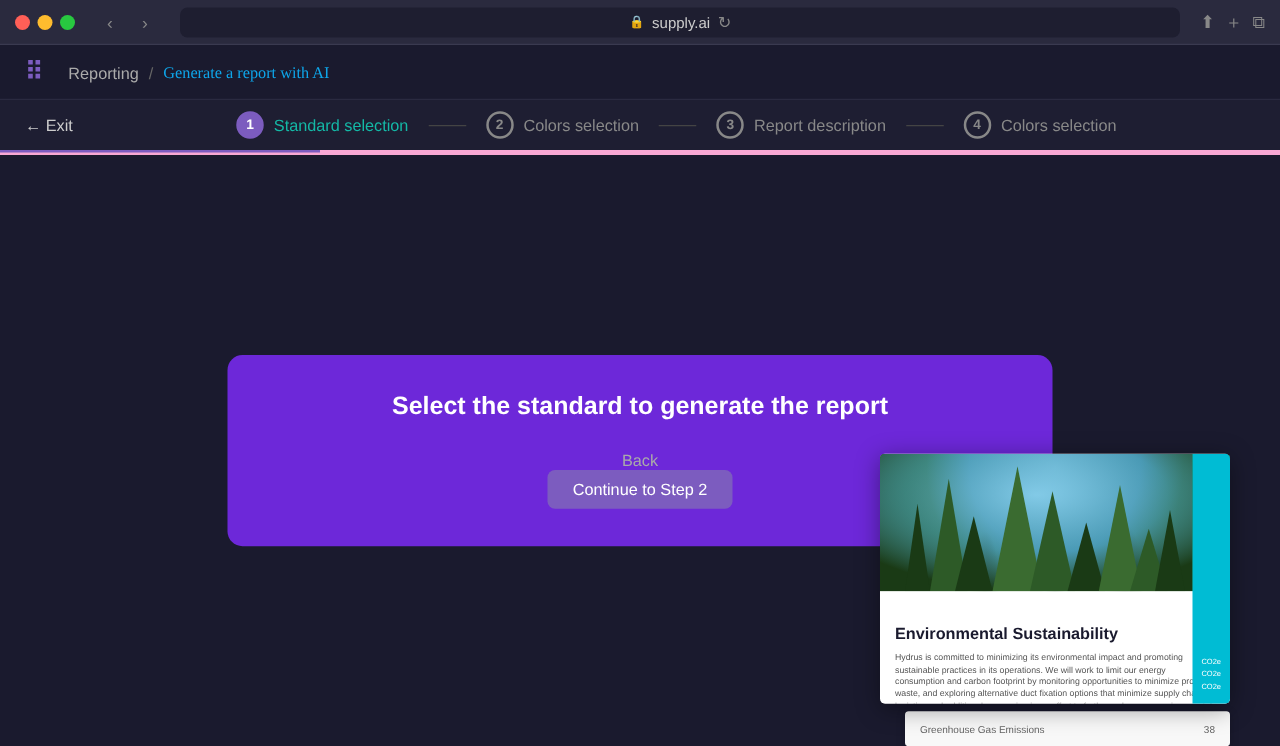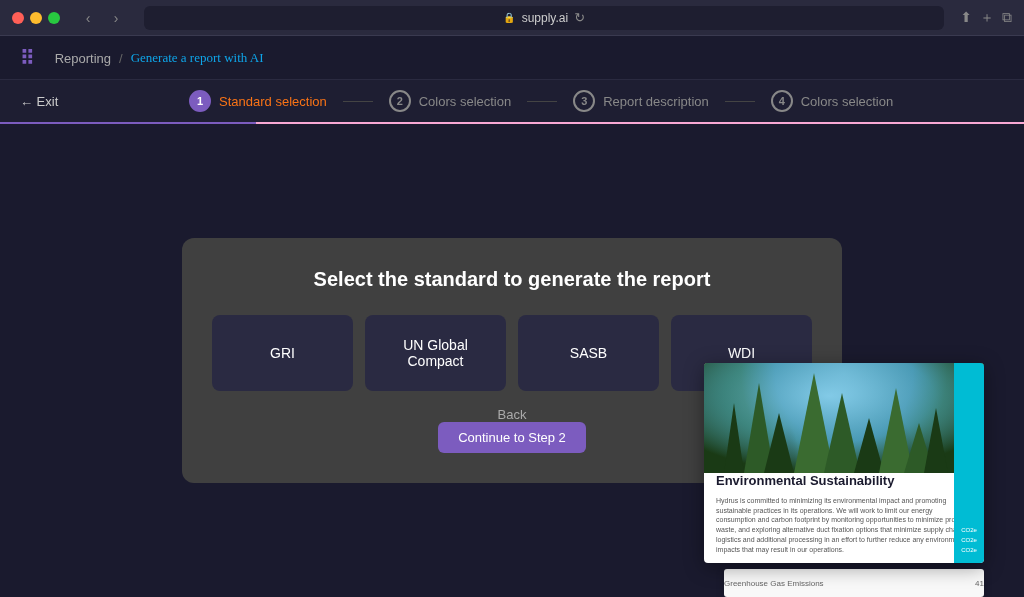--- a/index.html
+++ b/index.html
@@ -107,21 +107,21 @@
     .breadcrumb-current { color: #0ea5e9; font-family: Liberation Serif, serif; }
 
     
     .wizard-header {
       background: #1e1e32;
       height: 44px;
       display: flex;
       align-items: center;
       padding: 0 20px;
       gap: 20px;
-      border-bottom: 2px solid #f9a8d4;
+      border-bottom: 4px solid #f9a8d4;
       position: relative;
     }
     .wizard-header::after {
       content: '';
       position: absolute;
       bottom: -2px;
       left: 0;
       width: 25%;
       height: 2px;
       background: #7c5cbf;
@@ -160,40 +160,40 @@
       justify-content: center;
       font-size: 11px;
       font-weight: bold;
     }
     .wizard-step.active .step-circle {
       background: #7c5cbf;
       border-color: #7c5cbf;
       color: white;
     }
     .wizard-step.active .step-label {
-      color: #f97316;
+      color: #14b8a6;
     }
     .step-divider {
       width: 30px;
       height: 1px;
       background: #444;
     }
 
     
     .main-content {
       flex: 1;
       padding: 20px;
       display: flex;
       align-items: center;
       justify-content: center;
       position: relative;
     }
 
     .selection-card {
-      background: #404040;
+      background: #6d28d9;
       border-radius: 12px;
       padding: 30px;
       width: 660px;
       position: relative;
       z-index: 2;
     }
 
     .card-title {
       font-size: 20px;
       color: #fff;
@@ -299,21 +299,21 @@
       width: 100%;
       height: 100%;
       background: 
         radial-gradient(ellipse 20px 80px at 30% 100%, #1a2a10 0%, transparent 60%),
         radial-gradient(ellipse 15px 70px at 50% 100%, #0d1a08 0%, transparent 55%),
         radial-gradient(ellipse 25px 90px at 70% 100%, #1a2a10 0%, transparent 60%),
         radial-gradient(circle at 50% 10%, #87CEEB 0%, #4a9ab5 40%, #2d6b30 60%, #1a4a15 100%);
     }
 
     .doc-content-section {
-      padding: 0 12px;
+      padding: 26px 12px;
       height: 90px;
       overflow: hidden;
     }
 
     .doc-content-title {
       font-size: 13px;
       font-weight: 700;
       color: #1a1a2e;
       margin-bottom: 6px;
       line-height: 1.3;
@@ -350,21 +350,21 @@
     }
 
     .doc-page-third {
       width: 260px;
       height: 28px;
       background: #f8f8f8;
       margin-left: auto;
       border-radius: 3px;
       display: flex;
       align-items: center;
-      padding: 0 0;
+      padding: 0 12px;
       font-size: 8px;
       color: #666;
       justify-content: space-between;
       box-shadow: 0 2px 8px rgba(0,0,0,0.2);
     }
   </style>
 </head>
 <body>
 
 <div class="browser-chrome">
@@ -433,26 +433,20 @@
         <span class="step-label">Colors selection</span>
       </div>
     </div>
   </div>
 
   <div class="main-content">
 
     <div class="selection-card">
       <h2 class="card-title">Select the standard to generate the report</h2>
 
-      <div class="standards-grid">
-        <button class="standard-btn">GRI</button>
-        <button class="standard-btn">UN Global Compact</button>
-        <button class="standard-btn">SASB</button>
-        <button class="standard-btn">WDI</button>
-      </div>
 
       <div class="card-footer">
         <button class="back-btn">Back</button>
         <button class="continue-btn">Continue to Step 2</button>
       </div>
     </div>
 
     <div class="doc-overlay">
 
       <div class="doc-page doc-page-main">
@@ -496,18 +490,18 @@
         <div class="doc-right-bar">
           <span class="doc-bar-label">CO2e</span>
           <span class="doc-bar-label">CO2e</span>
           <span class="doc-bar-label">CO2e</span>
         </div>
 
       </div>
 
       <div class="doc-page-third">
         <span>Greenhouse Gas Emissions</span>
-        <span>41</span>
+        <span>38</span>
       </div>
     </div>
 
   </div>
 </div>
 
 </body></html>

